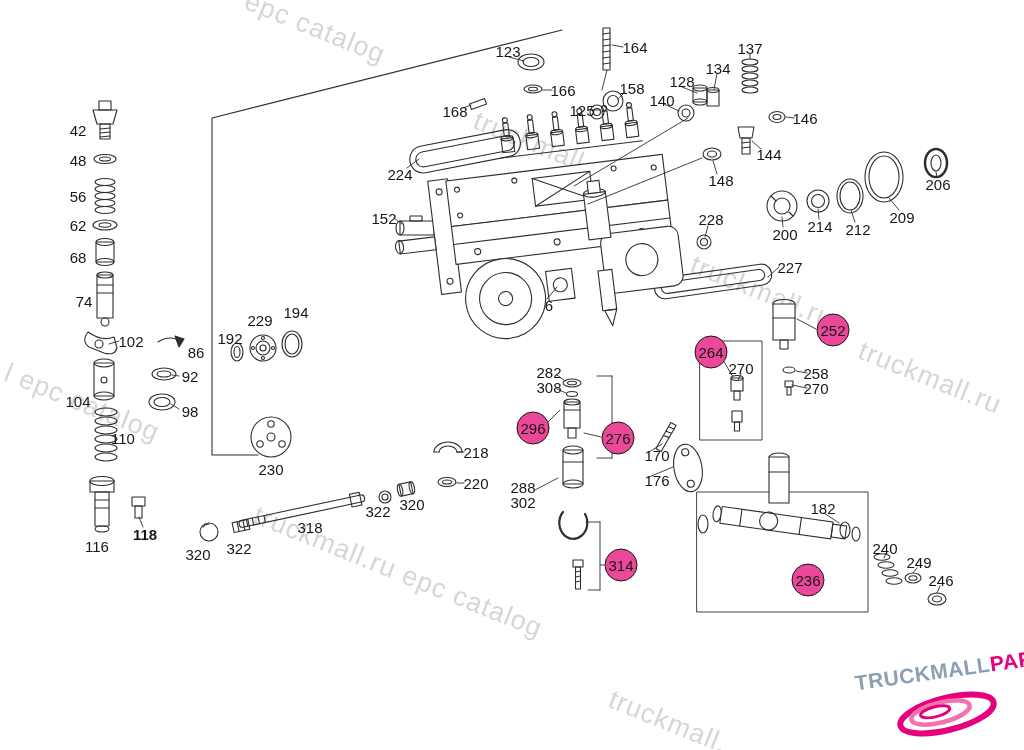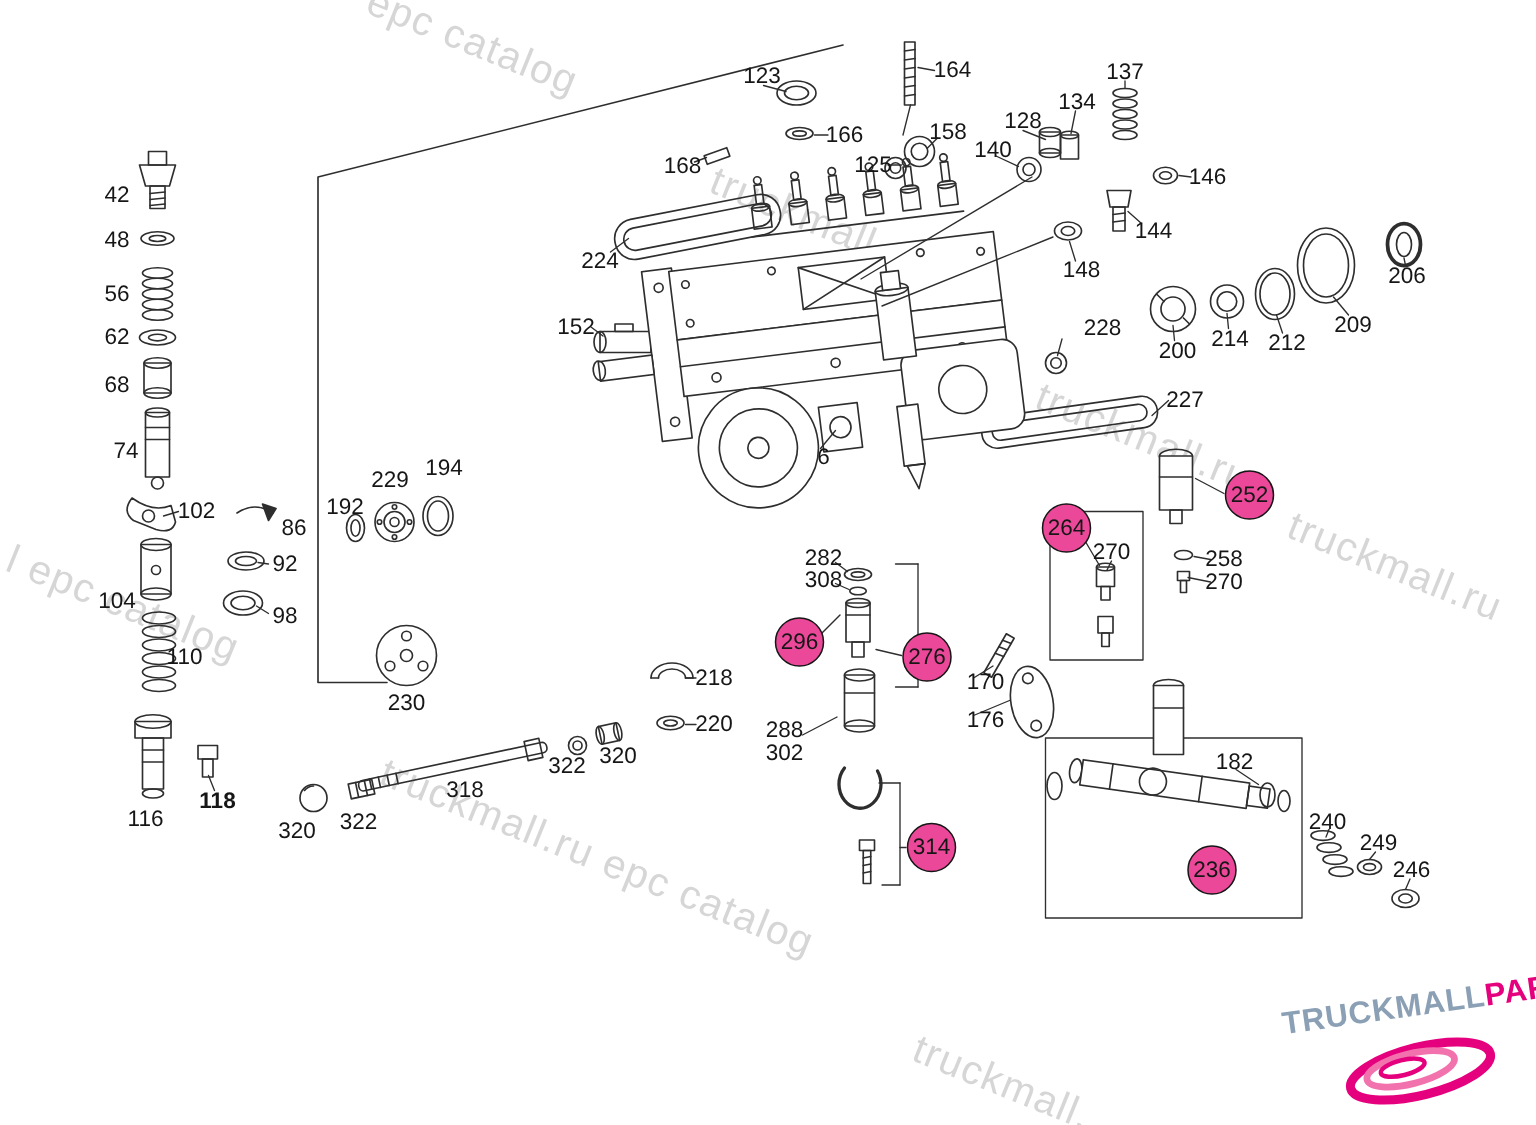--- a/index.html
+++ b/index.html
@@ -547,21 +547,21 @@
       <div class="part-label" style="left: 805px; top: 118px;">146</div>
       <div class="part-label" style="left: 769px; top: 154px;">144</div>
       <div class="part-label" style="left: 721px; top: 180px;">148</div>
       <div class="part-label" style="left: 400px; top: 174px;">224</div>
       <div class="part-label" style="left: 384px; top: 218px;">152</div>
       <div class="part-label" style="left: 785px; top: 234px;">200</div>
       <div class="part-label" style="left: 820px; top: 226px;">214</div>
       <div class="part-label" style="left: 858px; top: 229px;">212</div>
       <div class="part-label" style="left: 902px; top: 217px;">209</div>
       <div class="part-label" style="left: 938px; top: 184px;">206</div>
-      <div class="part-label" style="left: 711px; top: 219px; margin-left: 24px;">228</div>
+      <div class="part-label" style="left: 711px; top: 219px;">228</div>
       <div class="part-label" style="left: 790px; top: 267px;">227</div>
       <div class="part-label" style="left: 549px; top: 305px;">6</div>
       <div class="part-label" style="left: 260px; top: 320px;">229</div>
       <div class="part-label" style="left: 296px; top: 312px;">194</div>
       <div class="part-label" style="left: 230px; top: 338px;">192</div>
       <div class="part-label" style="left: 271px; top: 469px;">230</div>
       <div class="part-label" style="left: 476px; top: 452px;">218</div>
       <div class="part-label" style="left: 476px; top: 483px;">220</div>
       <div class="part-label" style="left: 378px; top: 511px;">322</div>
       <div class="part-label" style="left: 412px; top: 504px;">320</div>

